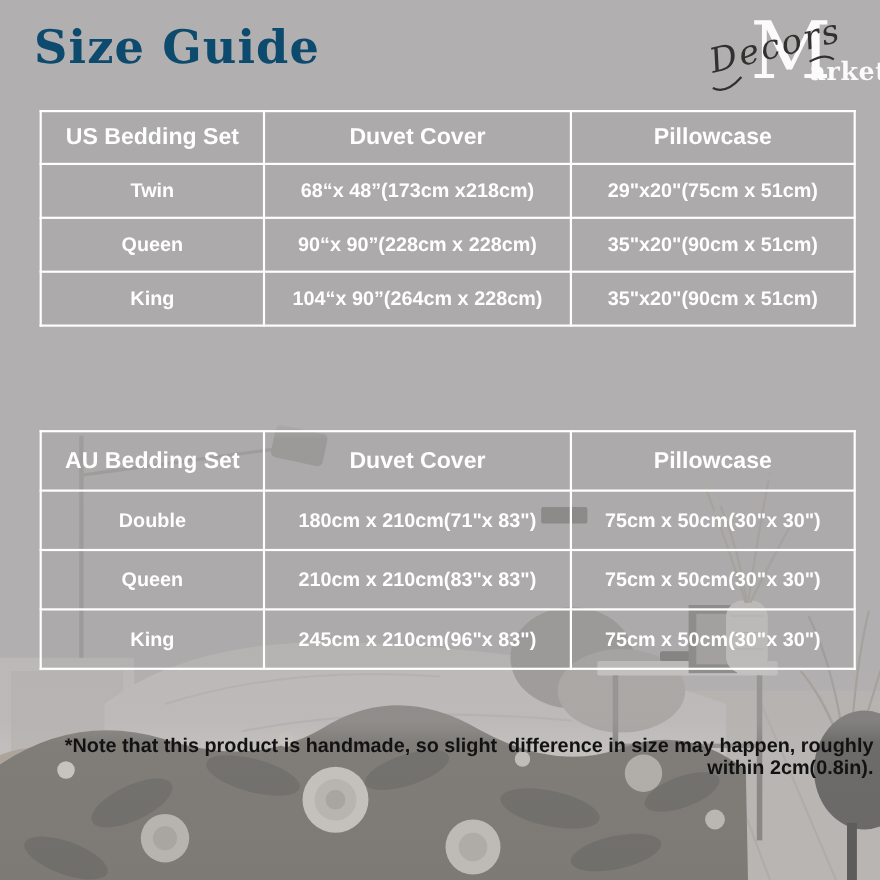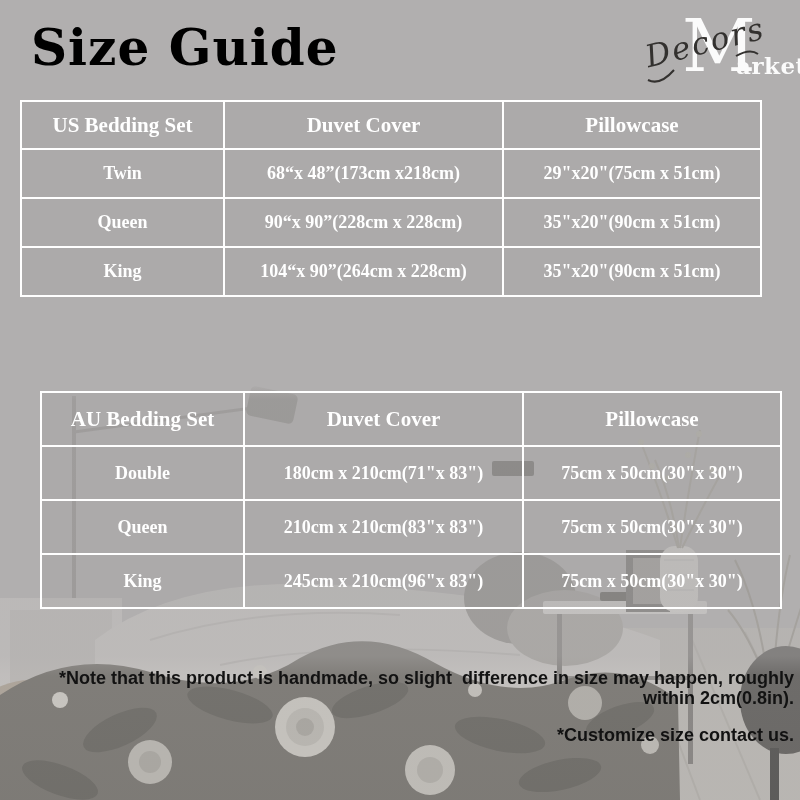--- a/index.html
+++ b/index.html
@@ -2,39 +2,39 @@
 <html><head>
 <meta charset="utf-8">
 <style>
   html,body{margin:0;padding:0;}
   .stage{position:relative;width:800px;height:800px;overflow:hidden;background:#b1afaf;
          font-family:"Liberation Sans",sans-serif;}
   .bg{position:absolute;left:0;top:0;width:800px;height:800px;}
 
   
   .page-title{position:absolute;left:31px;top:18px;margin:0;
-    font-family:"DejaVu Serif",serif;font-weight:700;font-size:50px;
-    letter-spacing:1px;color:#000000;}
+    font-family:"DejaVu Serif",serif;font-weight:700;font-size:42px;
+    letter-spacing:1px;color:#0c4a6e;}
 
   
   .logo{position:absolute;left:640px;top:8px;width:155px;height:90px;}
   .logo-m{position:absolute;left:42px;top:2px;font-family:"DejaVu Serif",serif;
     font-size:72px;line-height:1;color:#fbfbfb;font-weight:400;}
   .logo-rest{position:absolute;left:96px;top:44px;font-family:"DejaVu Serif",serif;
     font-size:23px;font-weight:700;color:#fbfbfb;letter-spacing:0.5px;}
   .logo-script{position:absolute;left:4px;top:16px;transform:rotate(-14deg);
     font-family:"DejaVu Serif",serif;font-style:italic;font-size:31px;
     color:#33312f;letter-spacing:2px;}
   .logo-swash{position:absolute;left:0;top:0;}
 
   
-  table.size-table{position:absolute;left:20px;border-collapse:collapse;
-    table-layout:fixed;width:740px;font-family:Liberation Serif, serif;}
+  table.size-table{position:absolute;left:36px;border-collapse:collapse;
+    table-layout:fixed;width:740px;}
   table.t1{top:100px;}
-  table.t2{top:391px;margin-left:20px;}
+  table.t2{top:391px;}
   .size-table th,.size-table td{border:2px solid #ffffff;color:#ffffff;
     text-align:center;vertical-align:middle;padding:0;
     background:rgba(128,126,126,0.10);}
   .size-table th{font-size:21px;font-weight:700;}
   .size-table td{font-size:18px;font-weight:700;}
   .t1 th{height:46px;}
   .t1 td{height:47px;}
   .t2 th{height:52px;}
   .t2 td{height:52px;}
   col.c1{width:203px;} col.c2{width:279px;} col.c3{width:258px;}
@@ -249,16 +249,15 @@
       <tr>
         <td>King</td>
         <td>245cm x 210cm(96"x 83")</td>
         <td>75cm x 50cm(30"x 30")</td>
       </tr>
     </tbody>
   </table>
 
   <div class="notes">
     <p>*Note that this product is handmade, so slight  difference in size may happen, roughly within 2cm(0.8in).</p>
-    <p>*Customize size contact us.</p>
   </div>
 
 </div>
 
 </body></html>

